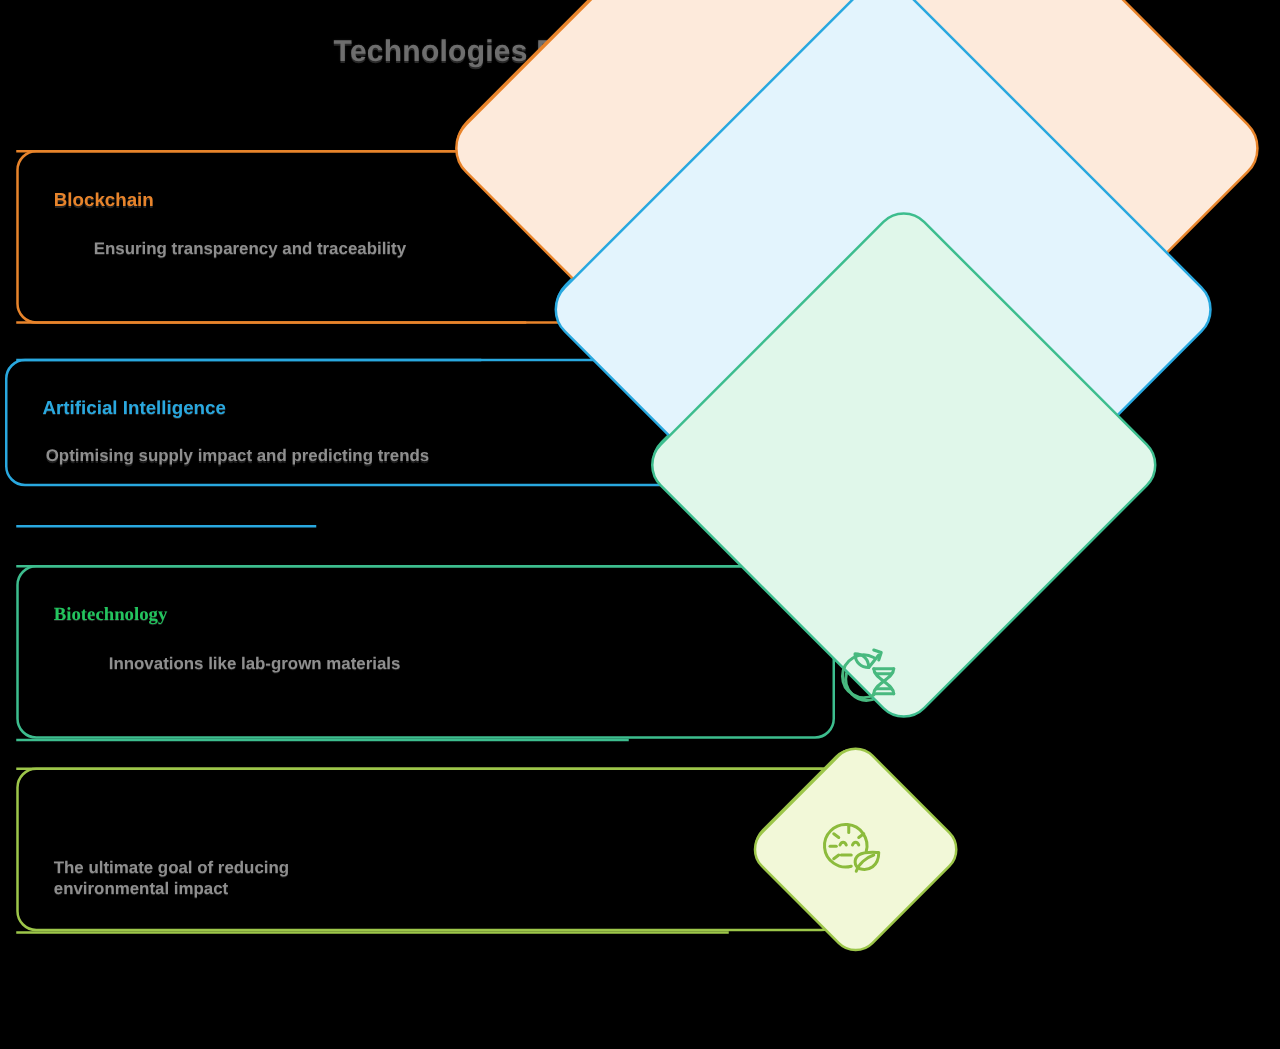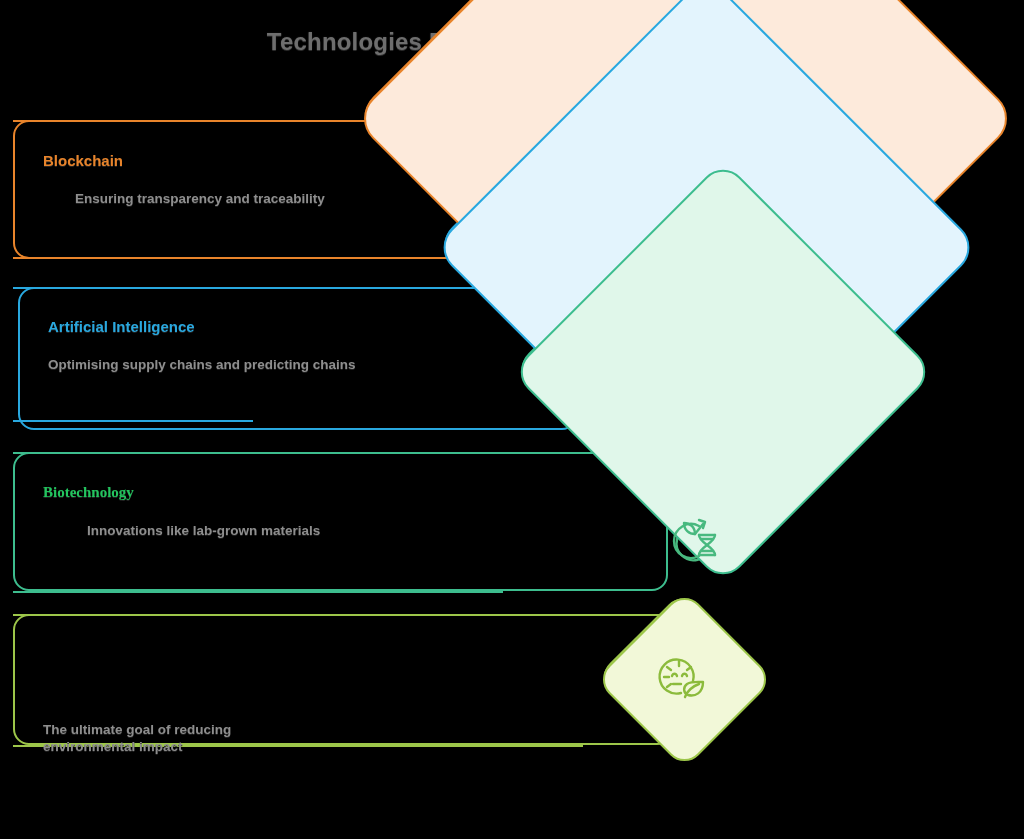--- a/index.html
+++ b/index.html
@@ -181,32 +181,32 @@
       <path d="M46 31 C46 42 38 46 31 44 C26 42 26 36 30 33 C35 30 43 31 46 31 Z"></path>
       <path d="M28 46 C30 40 36 35 42 33"></path>
     </svg>
   </div>
 
   <div class="card" style="left:13px; top:120px; width:672px; height:139px; border-color:#e8842b;">
     <div class="card-title" style="top:30px; color:#e8842b;">Blockchain</div>
     <div class="card-desc" style="top:68px;padding-left:32px;">Ensuring transparency and traceability</div>
   </div>
 
-  <div class="card" style="left:18px; top:287px; width:560px; height:143px; border-color:#29a8df;">
+  <div class="card" style="left:4px; top:287px; width:560px; height:102px; border-color:#29a8df;text-align:center;">
     <div class="card-title" style="top:29px; color:#29a8df;">Artificial Intelligence</div>
-    <div class="card-desc" style="top:67px; width:312px;">Optimising supply chains and predicting chains</div>
+    <div class="card-desc" style="top:67px; width:312px;">Optimising supply impact and predicting trends</div>
   </div>
 
   <div class="card" style="left:13px; top:452px; width:655px; height:139px; border-color:#3dbd8e;">
     <div class="card-title" style="top:30px; color:#22c55e;font-family:Liberation Serif, serif;">Biotechnology</div>
     <div class="card-desc" style="top:68px;padding-left:44px;">Innovations like lab-grown materials</div>
   </div>
 
   <div class="card" style="left:13px; top:614px; width:660px; height:131px; border-color:#9dc64a;">
-    <div class="card-desc" style="top:69px; width:245px;margin-top:36px;">The ultimate goal of reducing environmental impact</div>
+    <div class="card-desc" style="top:69px; width:245px;">The ultimate goal of reducing environmental impact</div>
   </div>
 
   <div style="position:absolute; left:450px; top:-117px; width:467px; height:467px; transform:rotate(45deg);
               border:2px solid #e8842b; background:#fdeadb; border-radius:28px;"></div>
   <div style="position:absolute; left:655px; top:170px; width:58px; height:58px; display:flex; align-items:center; justify-content:center;">
     <svg width="52" height="52" viewBox="0 0 52 52" fill="none" stroke="#5b8fe0" stroke-width="2.4" stroke-linecap="round" stroke-linejoin="round">
       <rect x="18" y="4" width="10" height="10" rx="2.5"></rect>
       <rect x="35" y="4" width="10" height="10" rx="2.5"></rect>
       <rect x="2" y="20" width="10" height="10" rx="2.5"></rect>
       <rect x="18" y="20" width="10" height="10" rx="2.5"></rect>

